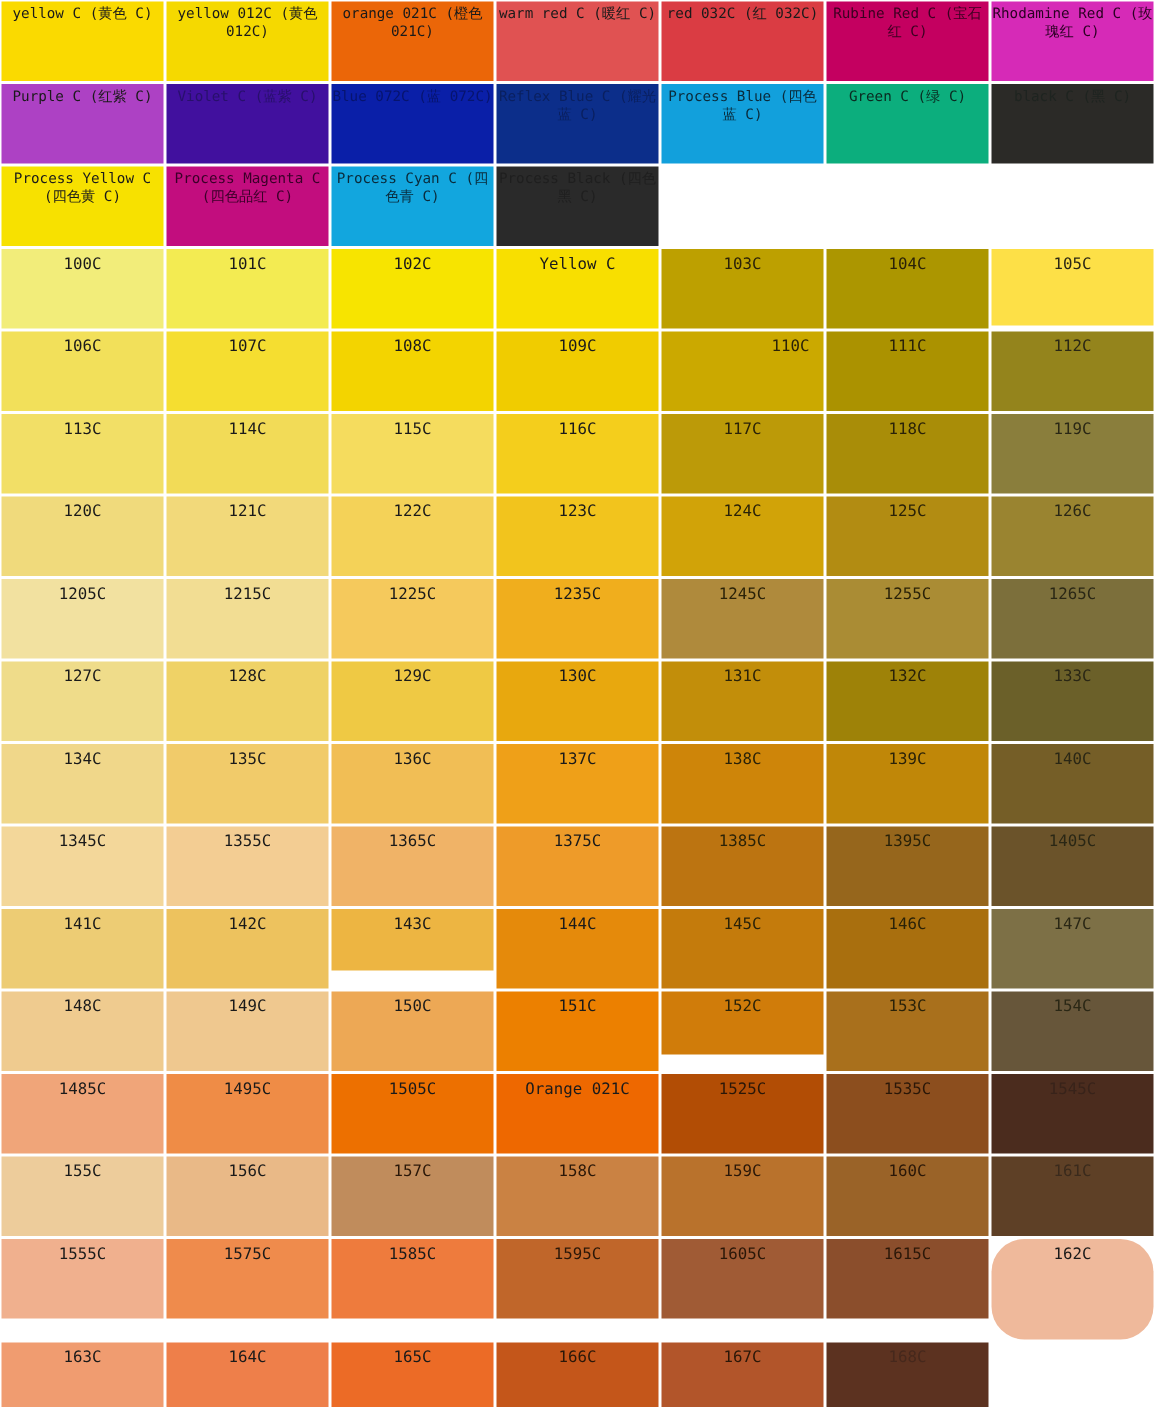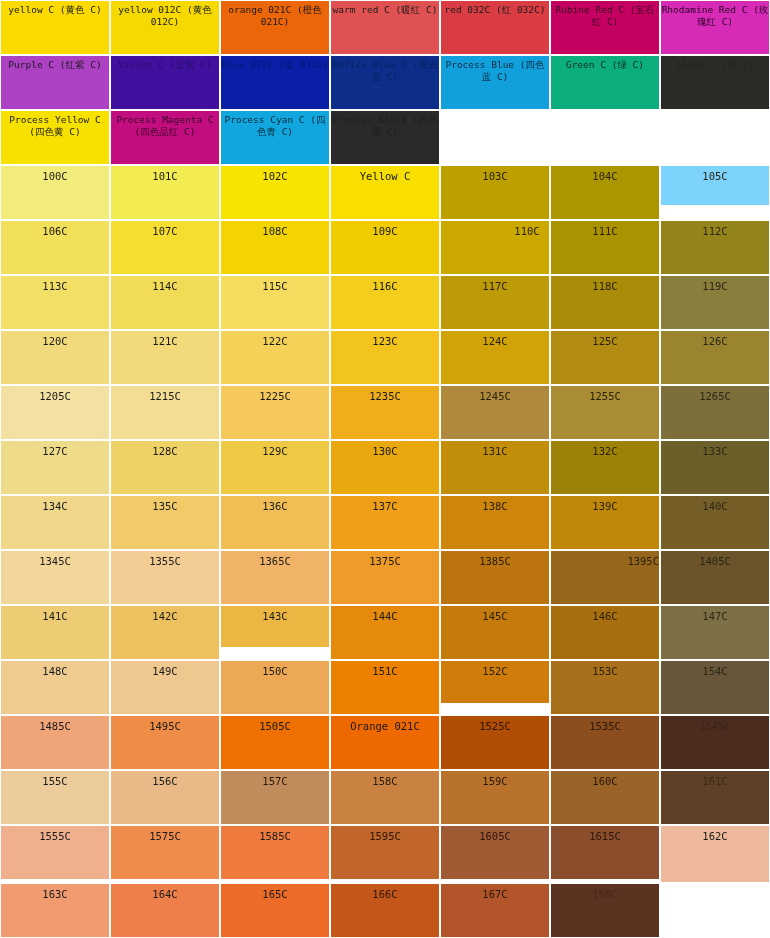--- a/index.html
+++ b/index.html
@@ -121,21 +121,21 @@
       </div>
       <div class="swatch row-num" style="height: 53px; background: rgb(248, 223, 0);">
         <span class="lbl" style="color: rgb(26, 26, 26);">Yellow C</span>
       </div>
       <div class="swatch row-num" style="height: 53px; background: rgb(189, 160, 0);">
         <span class="lbl" style="color: rgb(42, 34, 8);">103C</span>
       </div>
       <div class="swatch row-num" style="height: 53px; background: rgb(172, 150, 0);">
         <span class="lbl" style="color: rgb(42, 34, 8);">104C</span>
       </div>
-      <div class="swatch row-num" style="height: 39px; background: #7dd3fc;">
+      <div class="swatch row-num" style="height: 51px; background: #fde047;">
         <span class="lbl" style="color: rgb(42, 39, 21);">105C</span>
       </div>
       <div class="swatch row-num" style="height: 53px; background: rgb(242, 224, 90);">
         <span class="lbl" style="color: rgb(26, 26, 26);">106C</span>
       </div>
       <div class="swatch row-num" style="height: 53px; background: rgb(245, 222, 48);">
         <span class="lbl" style="color: rgb(26, 26, 26);">107C</span>
       </div>
       <div class="swatch row-num" style="height: 53px; background: rgb(243, 212, 0);">
         <span class="lbl" style="color: rgb(26, 26, 26);">108C</span>
@@ -266,21 +266,21 @@
       <div class="swatch row-num" style="height: 53px; background: rgb(240, 179, 103);">
         <span class="lbl" style="color: rgb(26, 26, 26);">1365C</span>
       </div>
       <div class="swatch row-num" style="height: 53px; background: rgb(238, 155, 41);">
         <span class="lbl" style="color: rgb(26, 26, 26);">1375C</span>
       </div>
       <div class="swatch row-num" style="height: 53px; background: rgb(188, 116, 17);">
         <span class="lbl" style="color: rgb(42, 34, 8);">1385C</span>
       </div>
       <div class="swatch row-num" style="height: 53px; background: rgb(150, 102, 28);">
-        <span class="lbl" style="color: rgb(42, 34, 8); text-align: right;">1395C</span>
+        <span class="lbl" style="color: rgb(42, 34, 8);">1395C</span>
       </div>
       <div class="swatch row-num" style="height: 53px; background: rgb(107, 83, 42);">
         <span class="lbl" style="color: rgb(42, 39, 21);">1405C</span>
       </div>
       <div class="swatch row-num" style="height: 53px; background: rgb(237, 204, 116);">
         <span class="lbl" style="color: rgb(26, 26, 26);">141C</span>
       </div>
       <div class="swatch row-num" style="height: 53px; background: rgb(237, 194, 94);">
         <span class="lbl" style="color: rgb(26, 26, 26);">142C</span>
       </div>
@@ -373,21 +373,21 @@
       </div>
       <div class="swatch row-num" style="height: 53px; background: rgb(192, 102, 42);">
         <span class="lbl" style="color: rgb(42, 23, 8);">1595C</span>
       </div>
       <div class="swatch row-num" style="height: 53px; background: rgb(160, 91, 53);">
         <span class="lbl" style="color: rgb(42, 23, 8);">1605C</span>
       </div>
       <div class="swatch row-num" style="height: 53px; background: rgb(139, 78, 44);">
         <span class="lbl" style="color: rgb(42, 23, 8);">1615C</span>
       </div>
-      <div class="swatch row-num" style="height: 56px; background: rgb(239, 185, 155);">
+      <div class="swatch row-num" style="height: 67px; background: rgb(239, 185, 155); border-radius: 22px;">
         <span class="lbl" style="color: rgb(26, 26, 26);">162C</span>
       </div>
       <div class="swatch row-num" style="height: 53px; background: rgb(240, 156, 112);">
         <span class="lbl" style="color: rgb(26, 26, 26);">163C</span>
       </div>
       <div class="swatch row-num" style="height: 53px; background: rgb(238, 127, 74);">
         <span class="lbl" style="color: rgb(26, 26, 26);">164C</span>
       </div>
       <div class="swatch row-num" style="height: 53px; background: rgb(236, 107, 38);">
         <span class="lbl" style="color: rgb(26, 26, 26);">165C</span>

